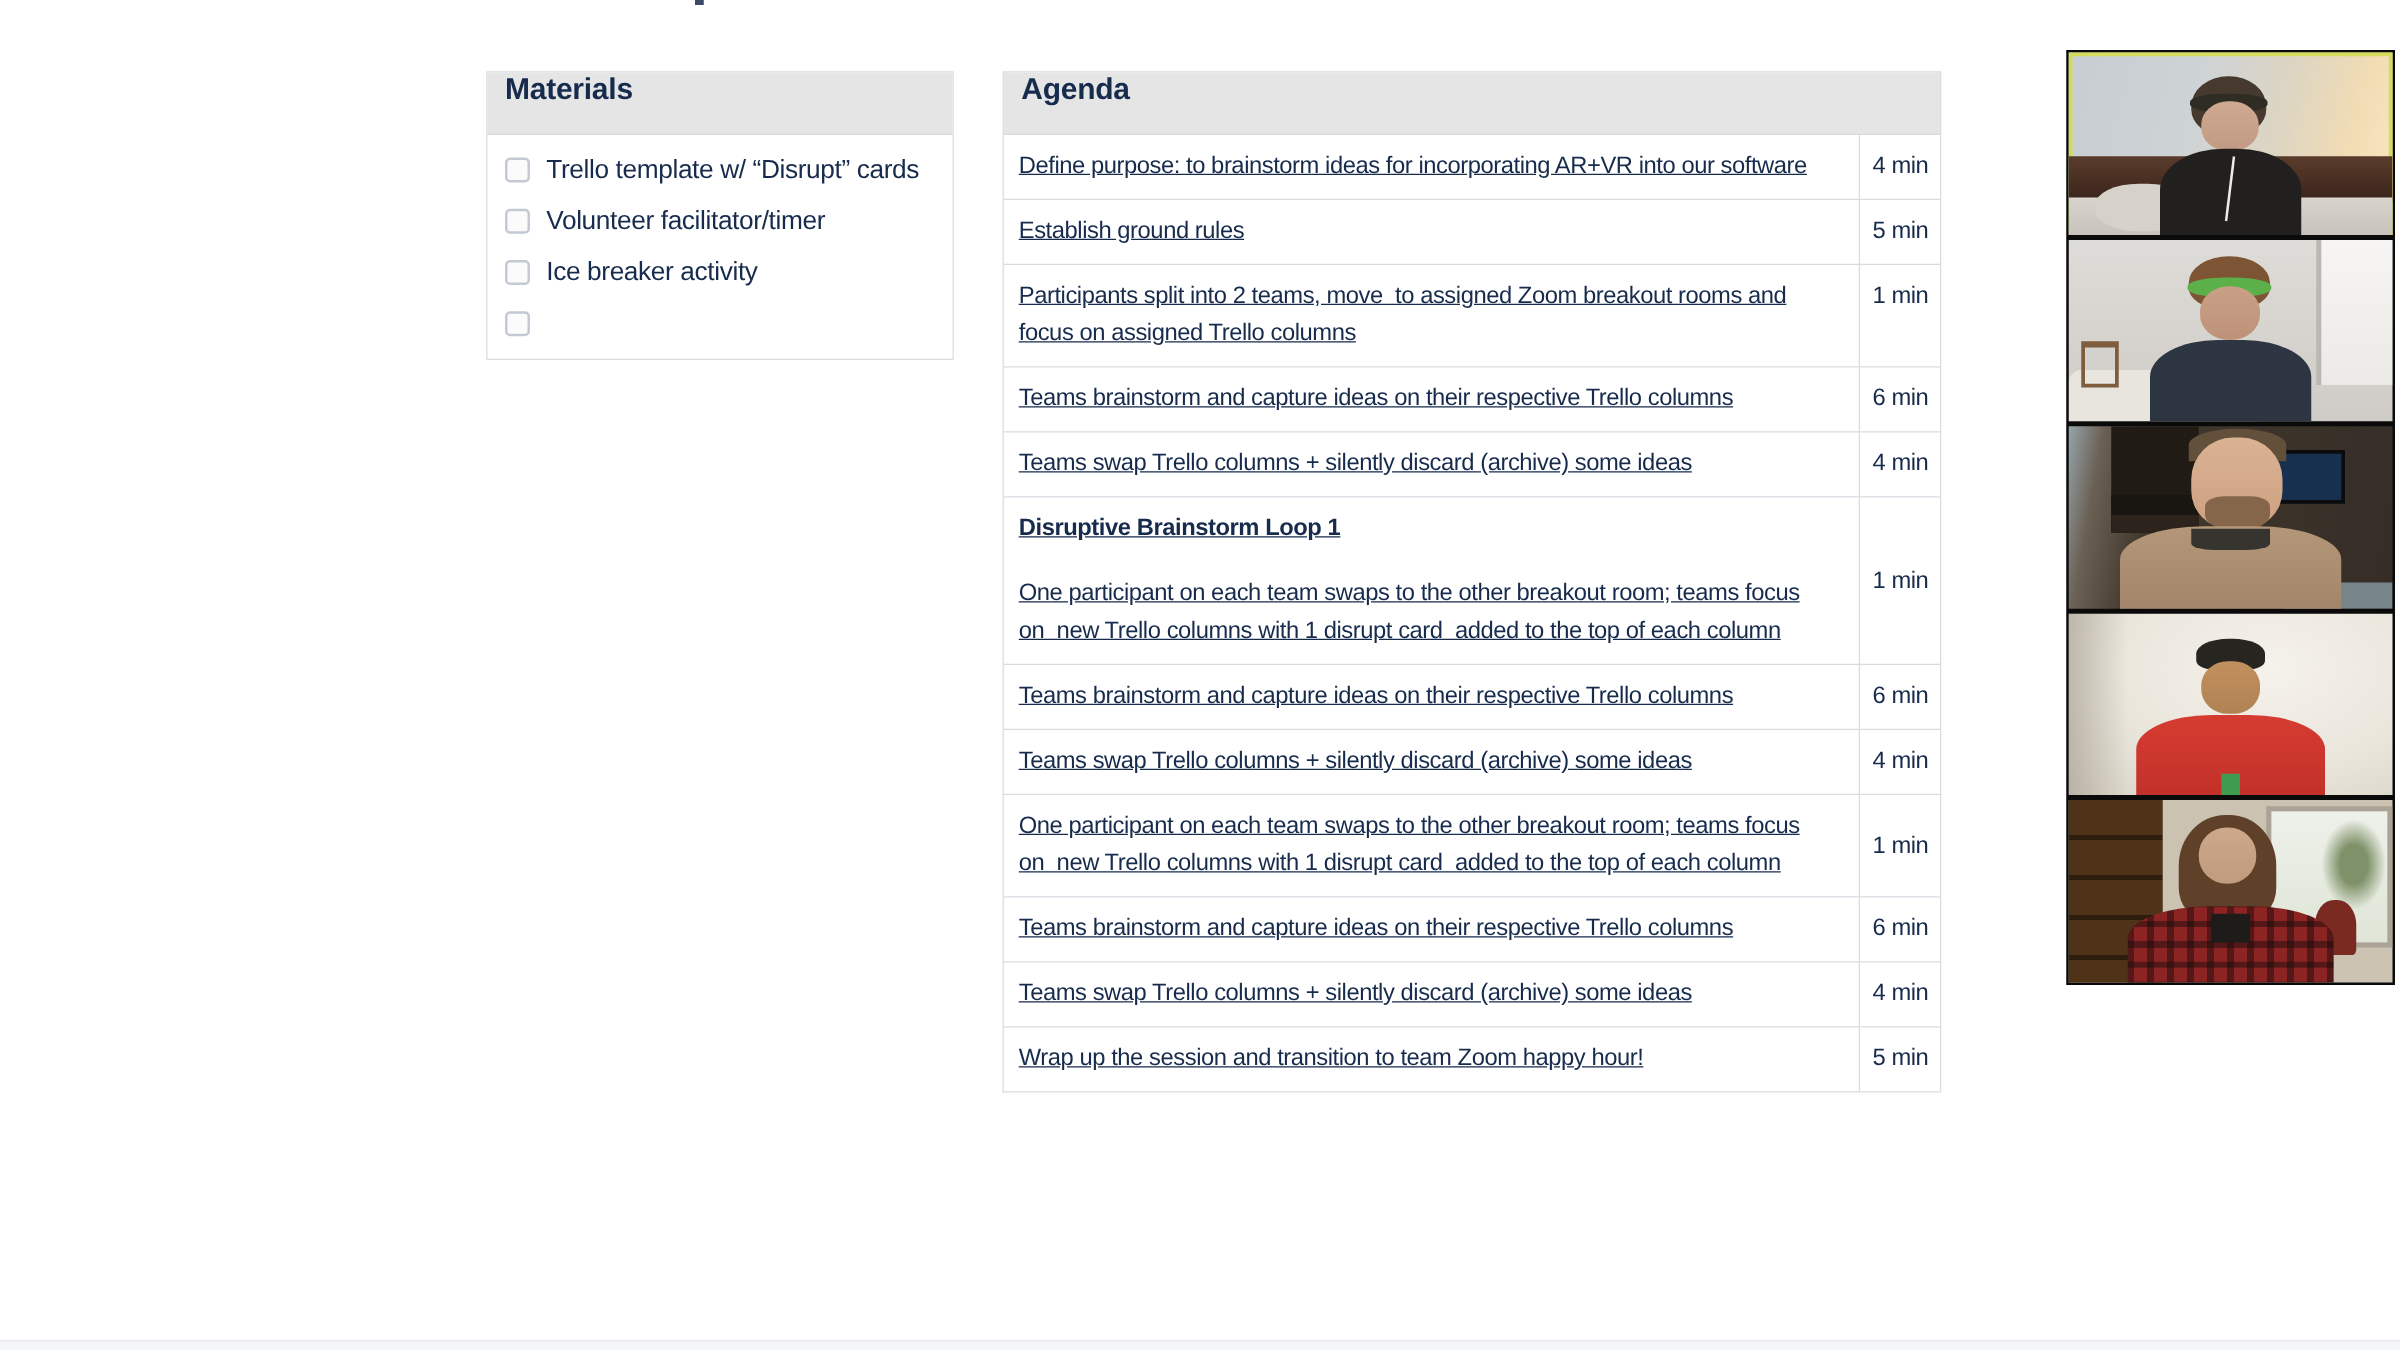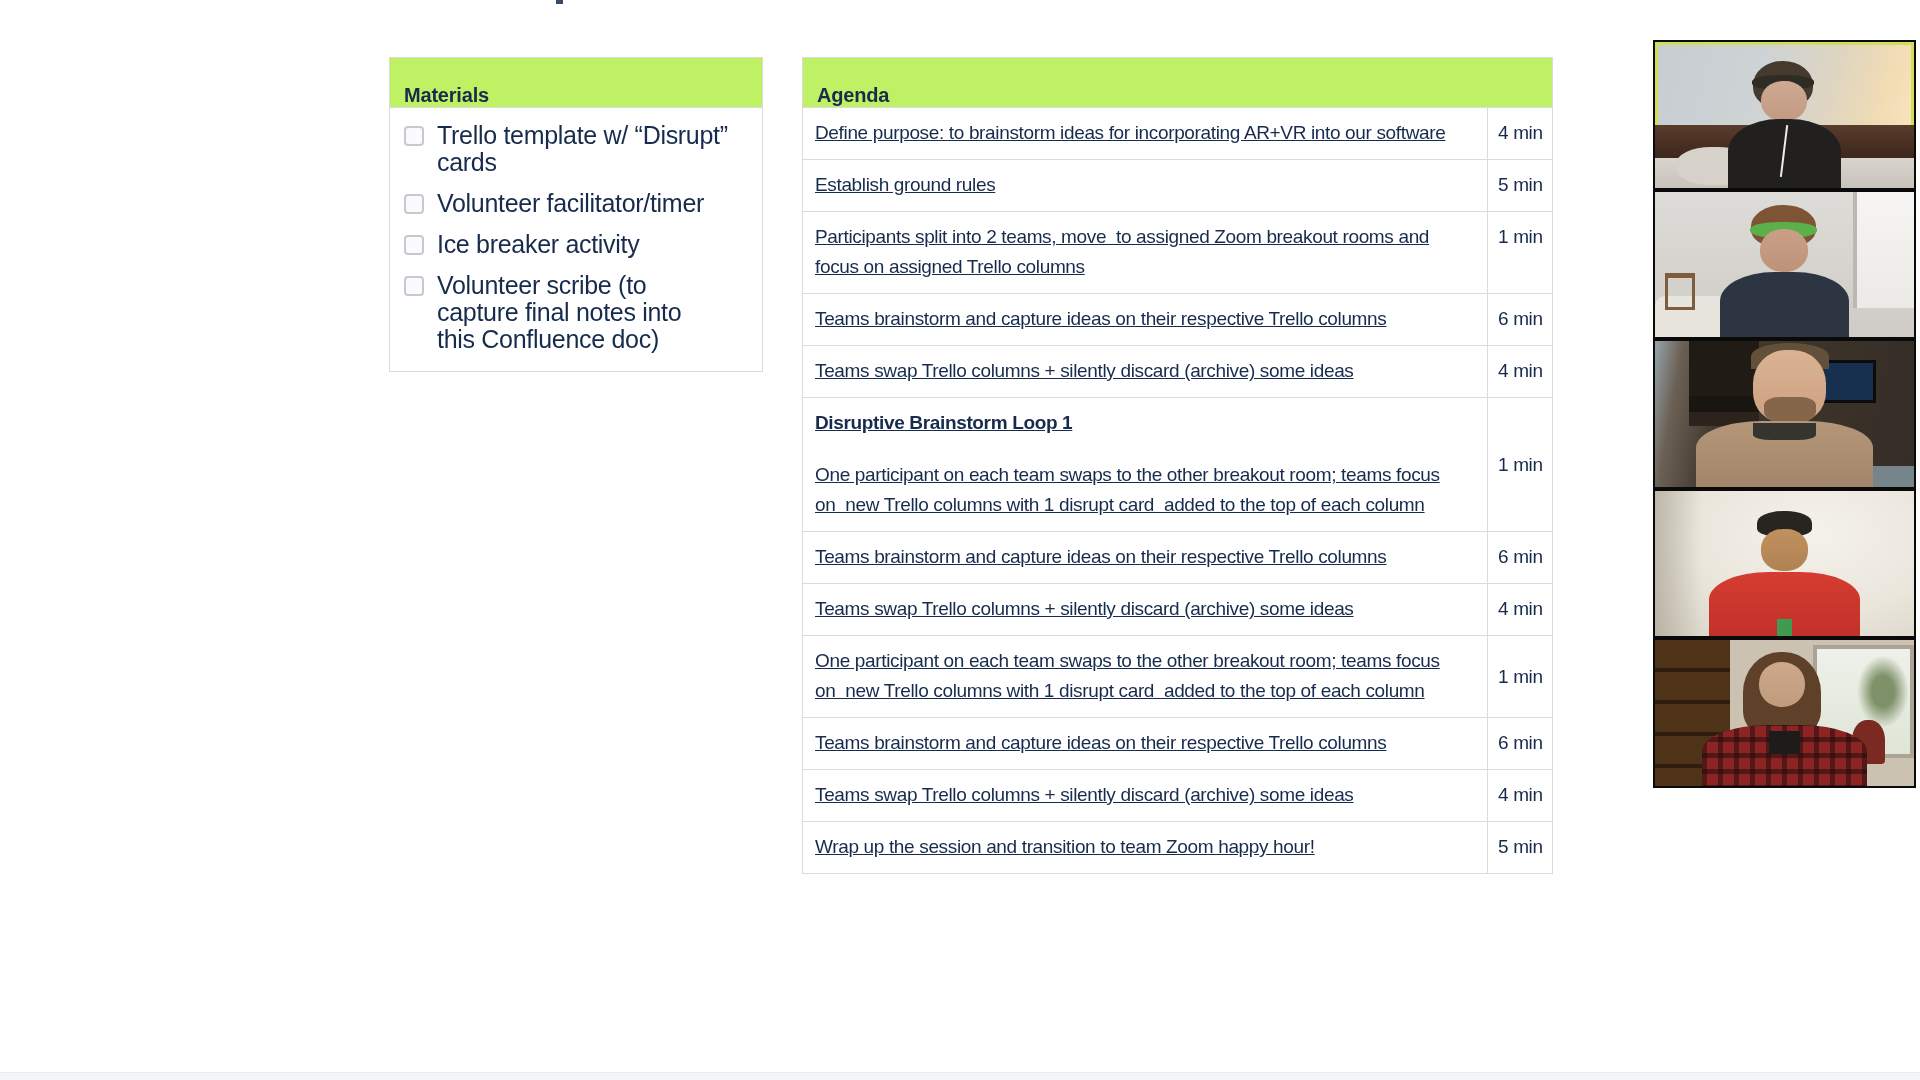--- a/index.html
+++ b/index.html
@@ -6,31 +6,31 @@
   body {
     width:1920px; height:1080px; position:relative; overflow:hidden;
     background:#ffffff; color:#172b4d;
     font-family:"Liberation Sans", sans-serif;
   }
   
   .doc-table { position:absolute; top:57px; background:#fff; border:1px solid #d8dce1; box-sizing:border-box; }
   .materials-table { left:389px; width:374px; }
   .agenda-table { left:802px; width:751px; }
   .table-header {
-    background:#bef264; border-bottom:1px solid #d8dce1; height:49px;
-    display:flex; align-items:flex-end; padding:0 14px;
-    font-weight:bold; font-size:20px; letter-spacing:-0.2px;
+    background:#e5e5e5; border-bottom:1px solid #d8dce1; height:49px;
+    display:flex; align-items:flex-start; padding:0 14px;
+    font-weight:bold; font-size:24px; letter-spacing:-0.2px;
   }
   .materials-body { padding:14px 14px 4px 14px; }
   .mat-item { display:flex; gap:13px; margin-bottom:14px; }
   .checkbox {
     width:16px; height:16px; flex:none; margin-top:4px;
     border:2px solid #c4cad3; border-radius:4px; background:#fbfbfc;
   }
-  .mat-label { font-size:25px; line-height:27px; letter-spacing:-0.3px; white-space:pre-wrap; }
+  .mat-label { font-size:21px; line-height:27px; letter-spacing:-0.3px; white-space:pre-wrap; }
 
   .agenda-row { display:flex; border-bottom:1px solid #d8dce1; }
   .agenda-row:last-child { border-bottom:none; }
   .desc-cell {
     width:685px; box-sizing:border-box; padding:10px 13px 11px 12px;
     border-right:1px solid #d8dce1;
     text-decoration:underline;
   }
   .time-cell {
     flex:1; box-sizing:border-box; padding:10px 4px 11px 10px;
@@ -131,23 +131,20 @@
       <div class="mat-item">
         <div class="checkbox"></div>
         <div class="mat-label">Volunteer facilitator/timer</div>
       </div>
       <div class="mat-item">
         <div class="checkbox"></div>
         <div class="mat-label">Ice breaker activity</div>
       </div>
       <div class="mat-item">
         <div class="checkbox"></div>
-        <div class="mat-label">Volunteer scribe (to
-capture final notes into
-this Confluence doc)</div>
       </div>
     </div>
 </div>
 
 <div class="doc-table agenda-table">
   <div class="table-header">
     <span>Agenda</span>
   </div>
   <div class="agenda-rows">
       <div class="agenda-row">

